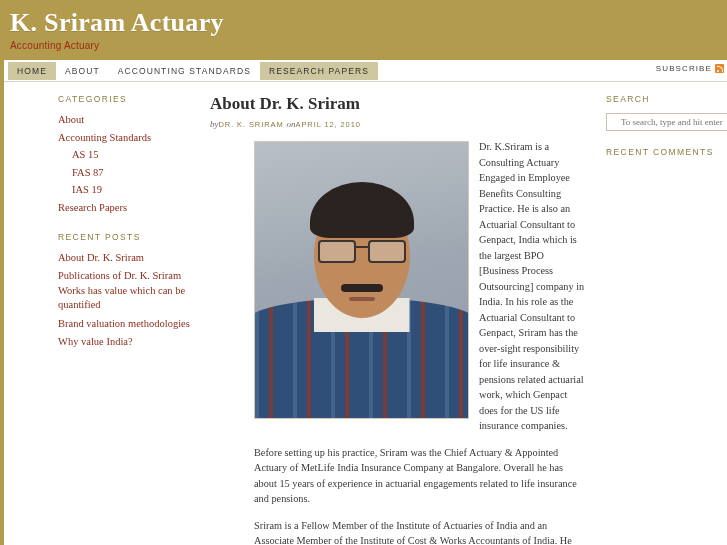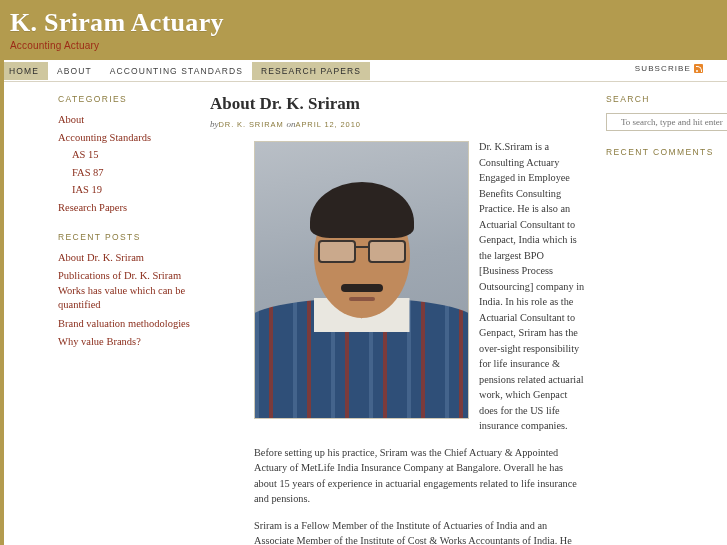--- a/index.html
+++ b/index.html
@@ -46,39 +46,39 @@
   .navbar {
     height: 22px;
     background: #ffffff;
     border-bottom: 1px solid #d9d3c3;
     position: relative;
   }
   .nav-items {
     display: flex;
     align-items: center;
     height: 22px;
-    padding-left: 0;
+    padding-left: 8px;
   }
   .nav-item {
     font-family: "Liberation Sans", sans-serif;
     font-size: 8.5px;
     letter-spacing: 1.1px;
     color: #3f3f3f;
     padding: 4px 9px;
     text-transform: uppercase;
     white-space: nowrap;
     cursor: pointer;
   }
   .nav-item.active {
     background: #cfc79f;
     color: #2d2d2d;
   }
   .subscribe {
     position: absolute;
-    right: 24px; top: 4px;
+    right: 3px; top: 4px;
     font-family: "Liberation Sans", sans-serif;
     font-size: 8px;
     letter-spacing: 1.1px;
     color: #3f3f3f;
     text-transform: uppercase;
     display: flex;
     align-items: center;
     gap: 3px;
     cursor: pointer;
   }
@@ -334,21 +334,21 @@
         </ul>
       </div>
 
       <div class="widget">
         <div class="widget-title">Recent Posts</div>
         <ul class="link-list">
           <li>About Dr. K. Sriram</li>
           <li>Publications of Dr. K. Sriram</li>
           <li class="wrap2">Works has value which can be quantified</li>
           <li>Brand valuation methodologies</li>
-          <li>Why value Brands?</li>
+          <li>Why value India?</li>
         </ul>
       </div>
 
     </div>
 
     <div class="main">
       <h1 class="post-title">About Dr. K. Sriram</h1>
       <div class="post-meta">
         <span class="italic">by</span><span>DR. K. SRIRAM</span>
         <span class="italic">on</span><span>APRIL 12, 2010</span>

